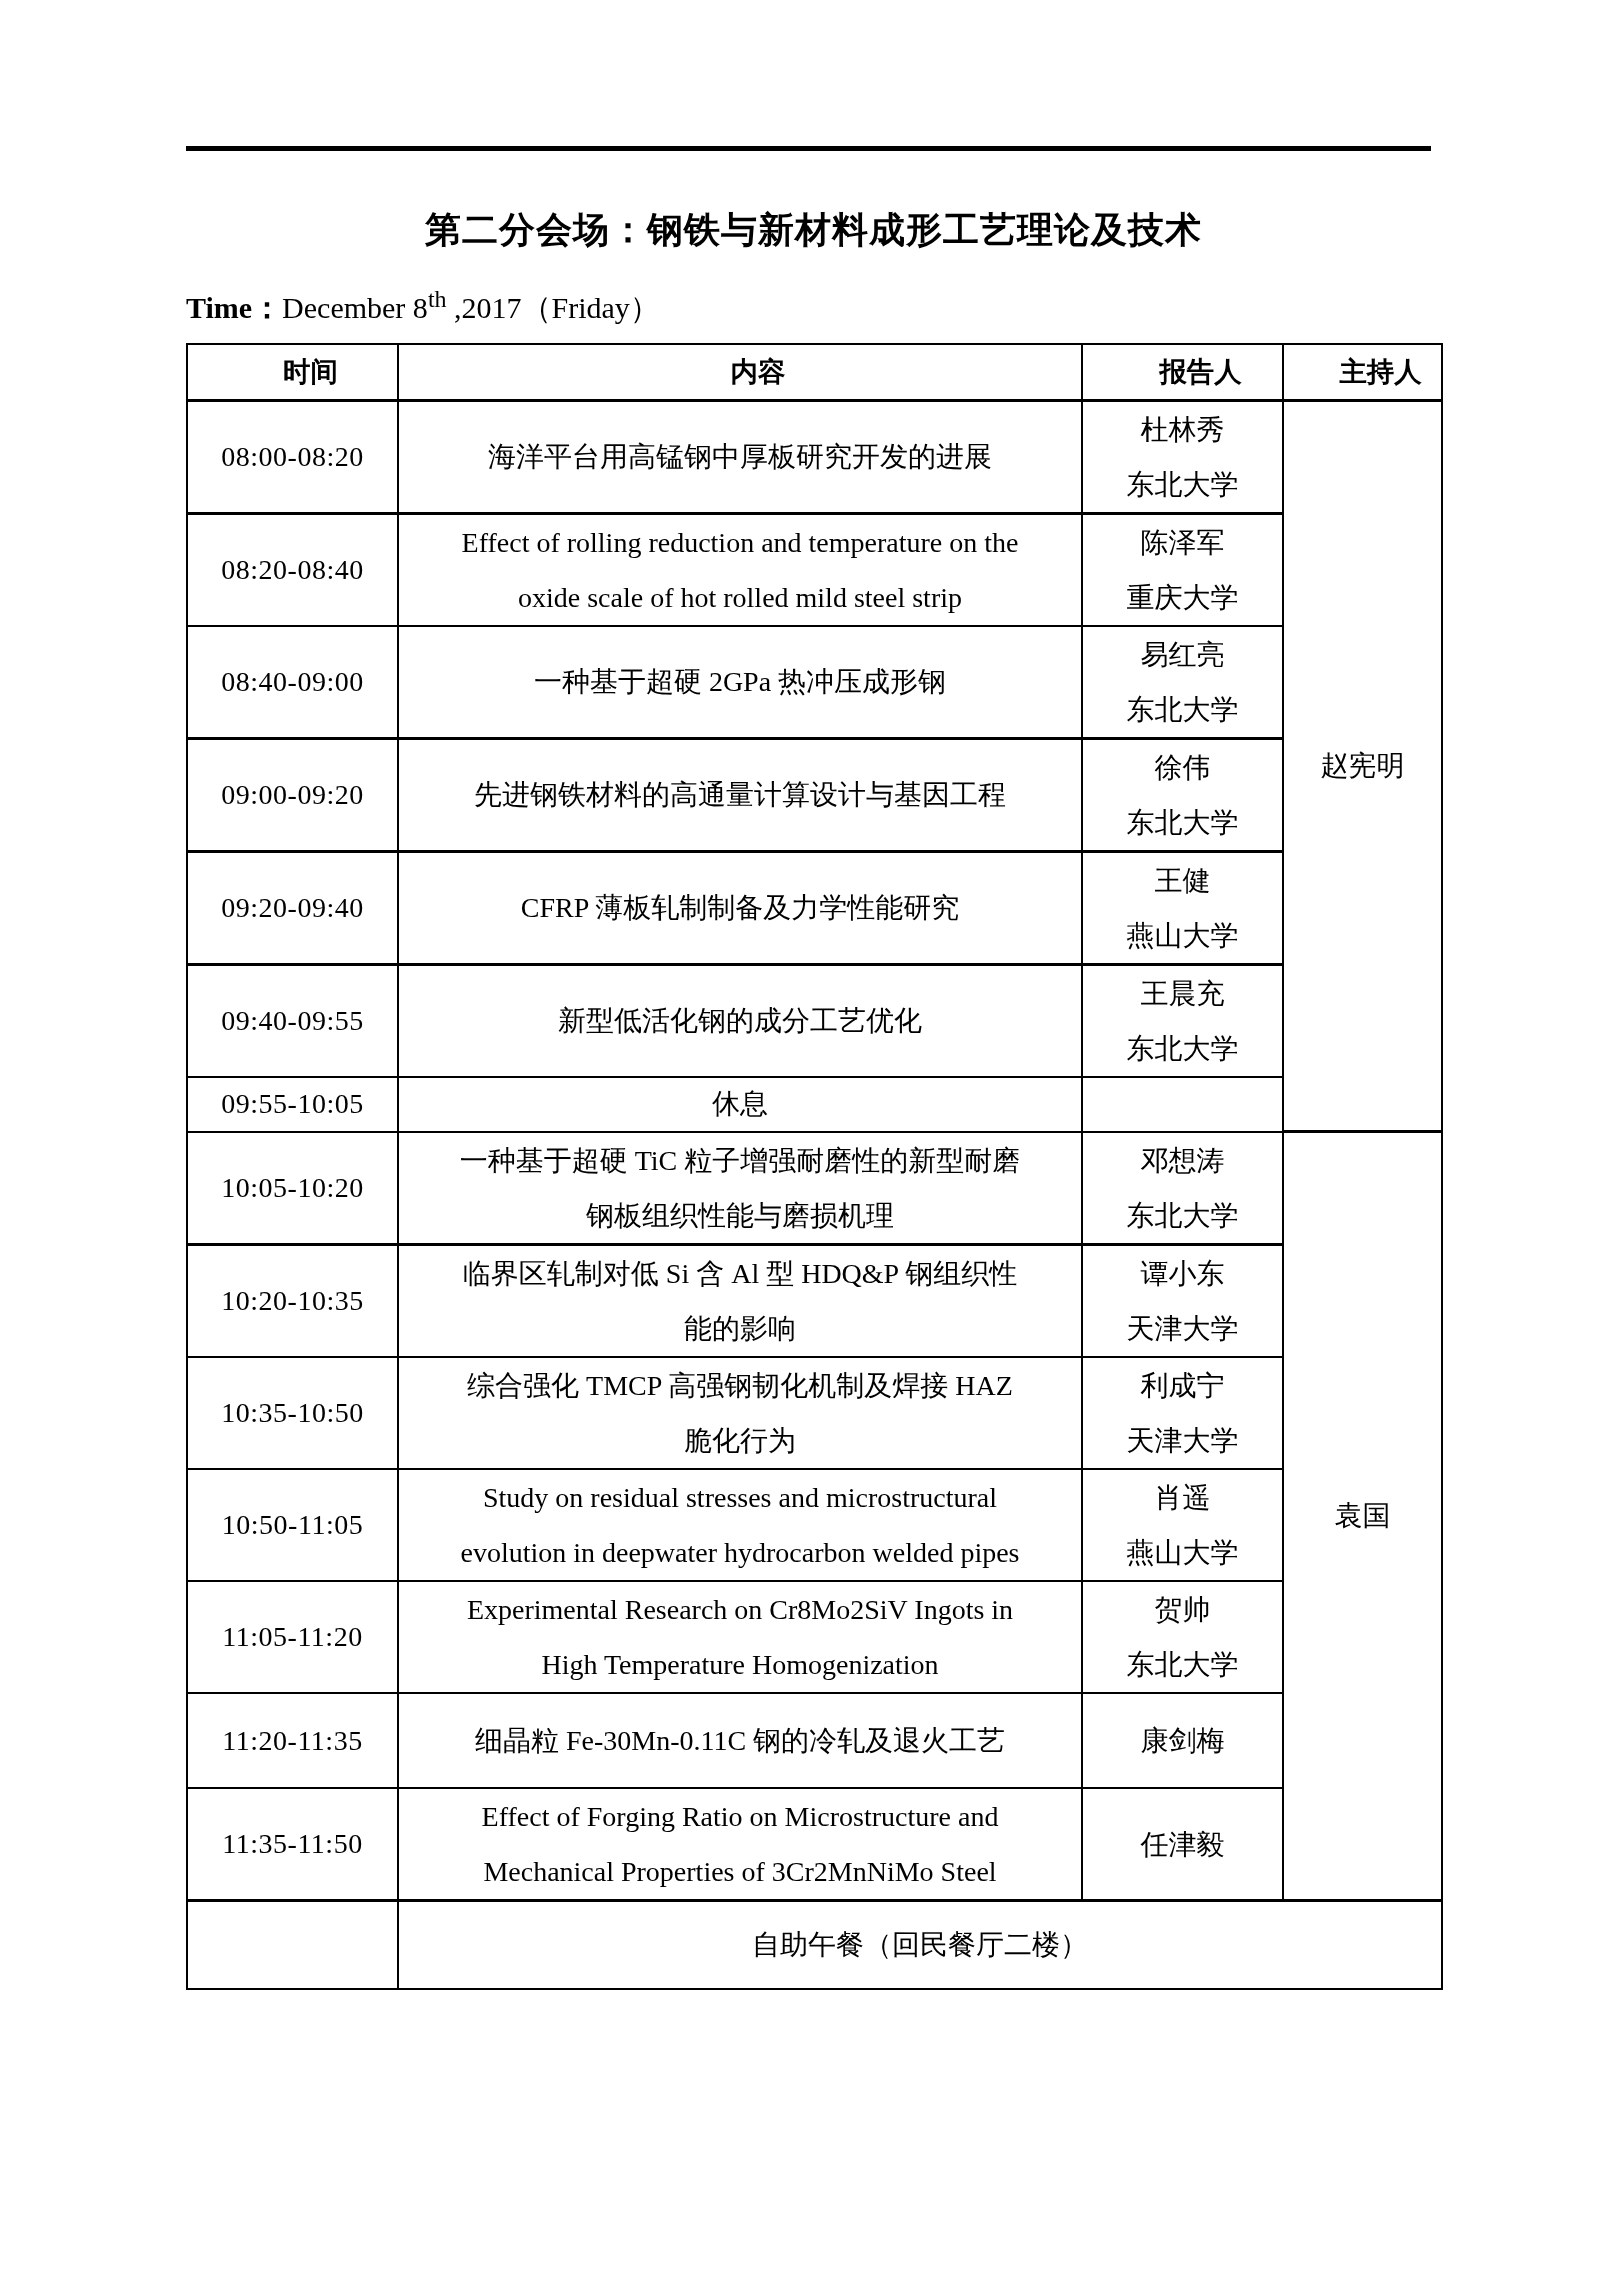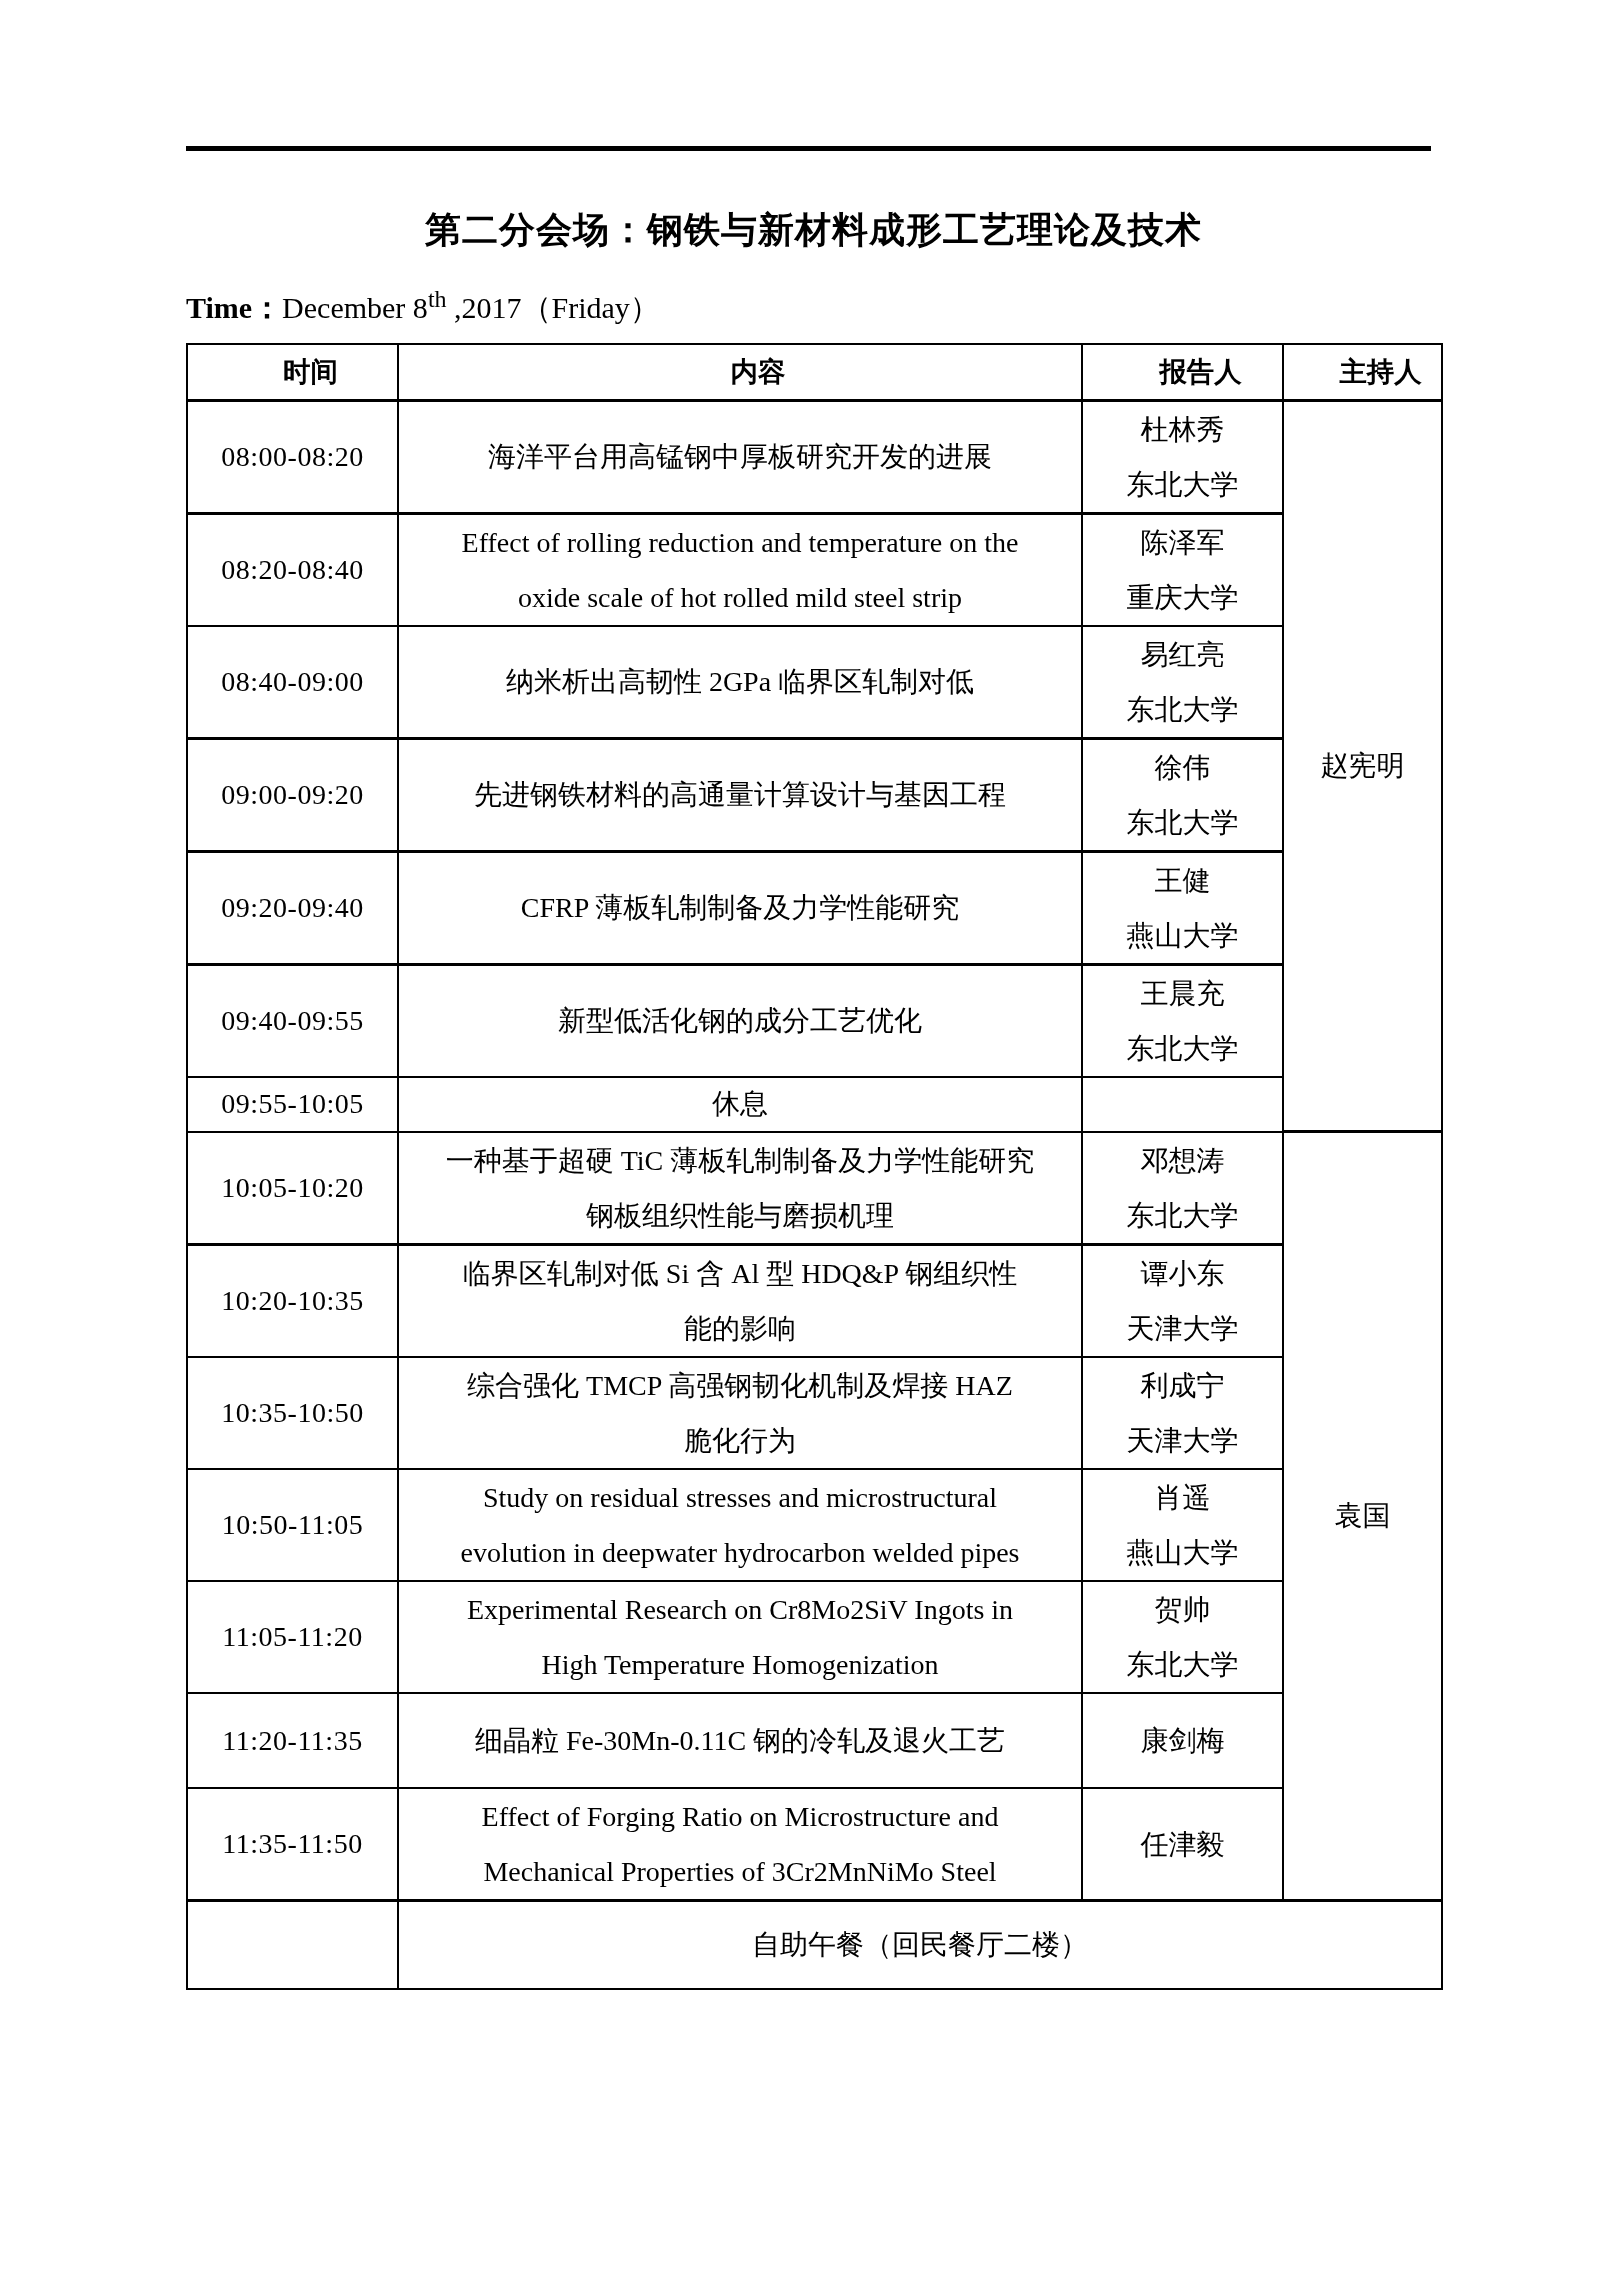--- a/index.html
+++ b/index.html
@@ -130,21 +130,21 @@
             <div class="cline">oxide scale of hot rolled mild steel strip</div>
           </td>
           <td class="presenter-cell">
             <div class="pline">陈泽军</div>
             <div class="pline">重庆大学</div>
           </td>
         </tr>
         <tr style="height:111px" class="thick">
           <td class="time-cell">08:40-09:00</td>
           <td class="content-cell">
-            <div class="cline">纳米析出高韧性 2GPa 临界区轧制对低</div>
+            <div class="cline">一种基于超硬 2GPa 热冲压成形钢</div>
           </td>
           <td class="presenter-cell">
             <div class="pline">易红亮</div>
             <div class="pline">东北大学</div>
           </td>
         </tr>
         <tr style="height:111px" class="thick">
           <td class="time-cell">09:00-09:20</td>
           <td class="content-cell">
             <div class="cline">先进钢铁材料的高通量计算设计与基因工程</div>
@@ -175,21 +175,21 @@
           </td>
         </tr>
         <tr style="height:55px">
           <td class="time-cell">09:55-10:05</td>
           <td class="content-cell">休息</td>
           <td class="presenter-cell"></td>
         </tr>
         <tr style="height:113px" class="thick">
           <td class="time-cell">10:05-10:20</td>
           <td class="content-cell">
-            <div class="cline">一种基于超硬 TiC 薄板轧制制备及力学性能研究</div>
+            <div class="cline">一种基于超硬 TiC 粒子增强耐磨性的新型耐磨</div>
             <div class="cline">钢板组织性能与磨损机理</div>
           </td>
           <td class="presenter-cell">
             <div class="pline">邓想涛</div>
             <div class="pline">东北大学</div>
           </td>
           <td class="chair-cell chair-b" rowspan="7">袁国</td>
         </tr>
         <tr style="height:110px">
           <td class="time-cell">10:20-10:35</td>

